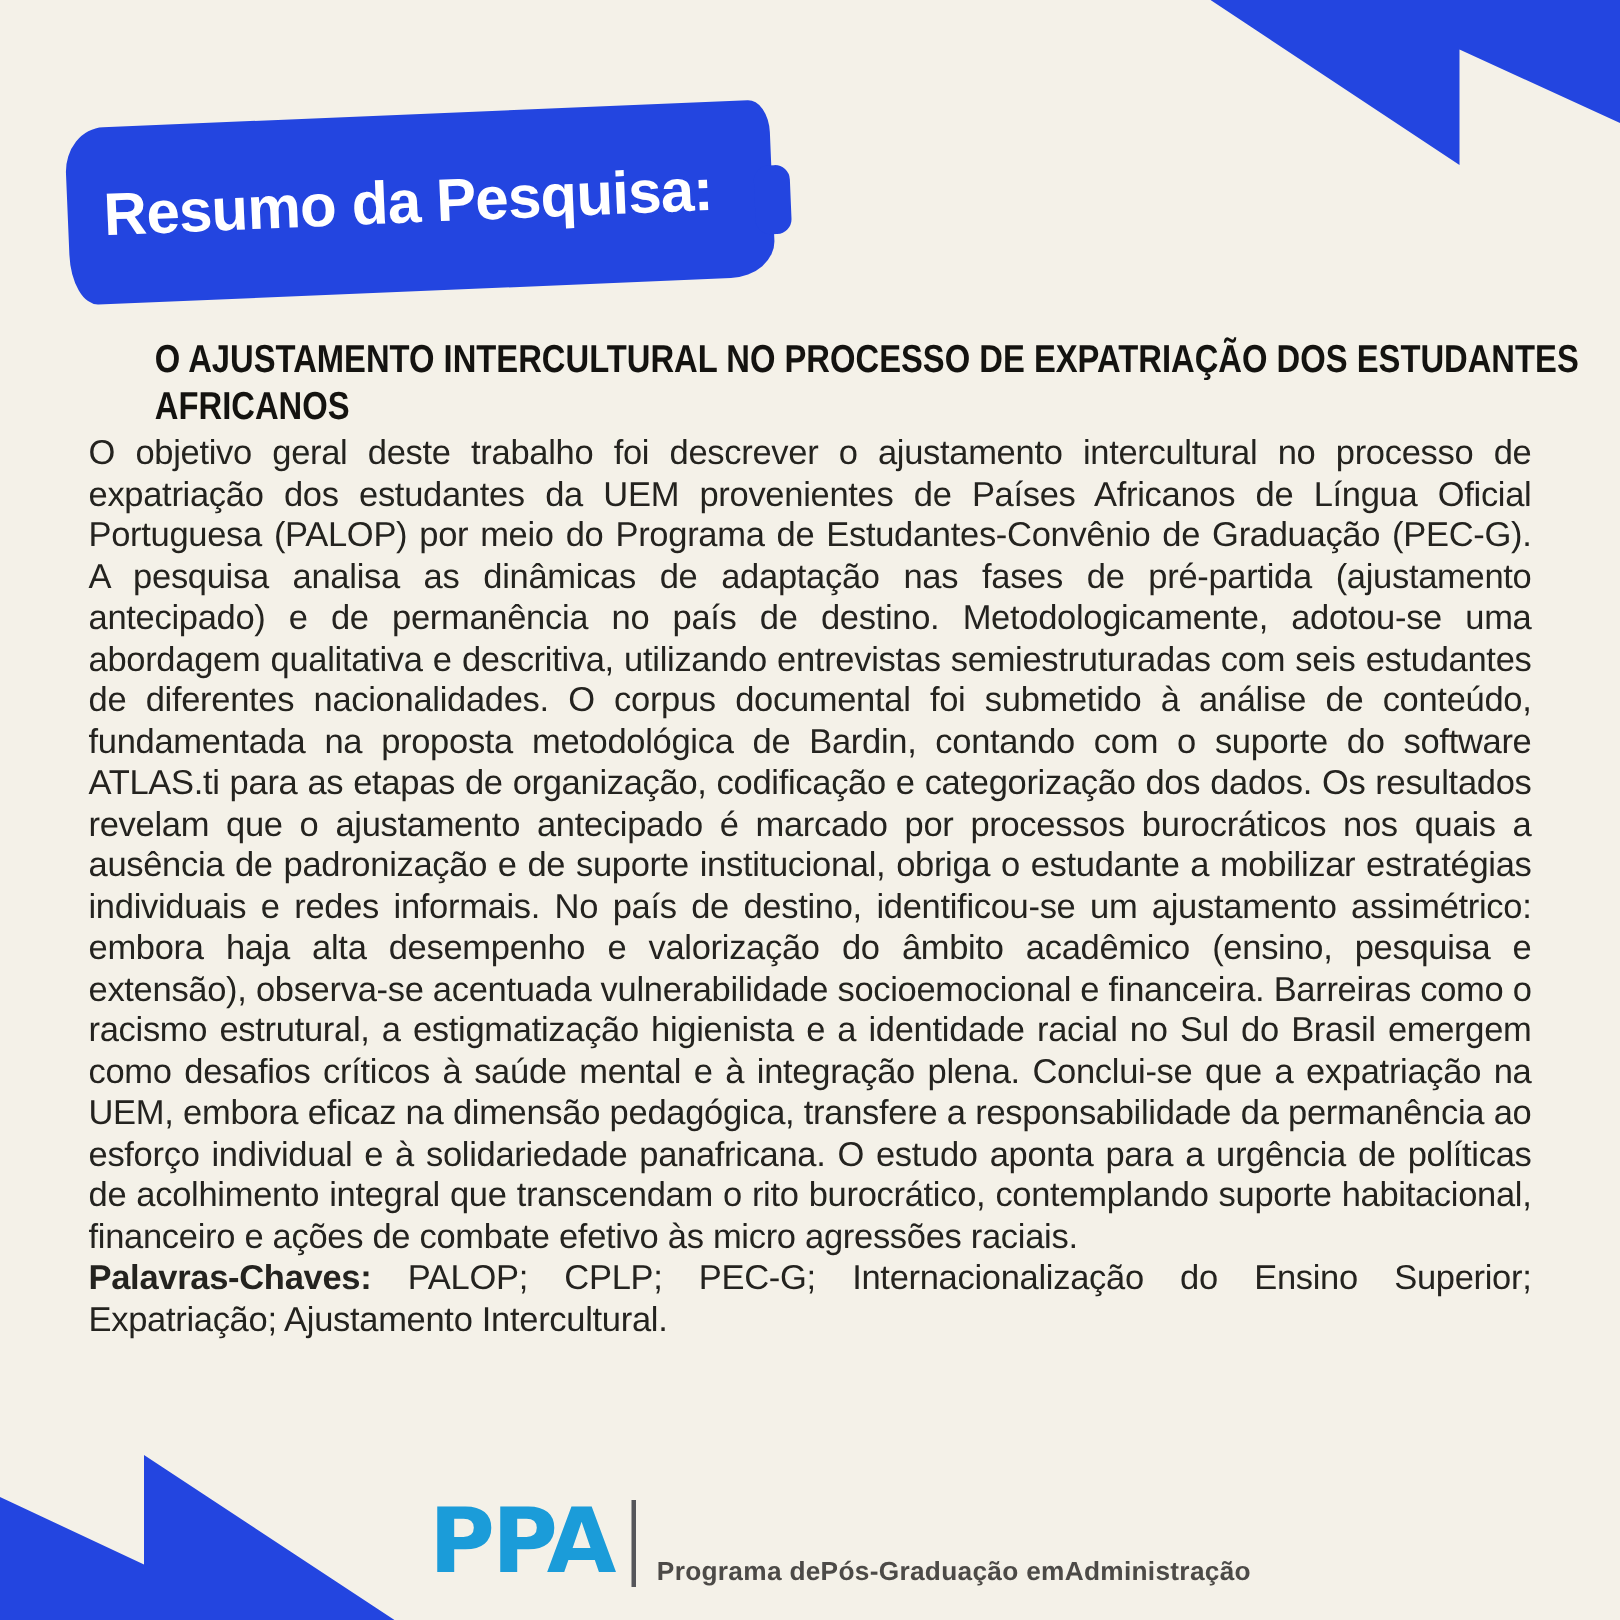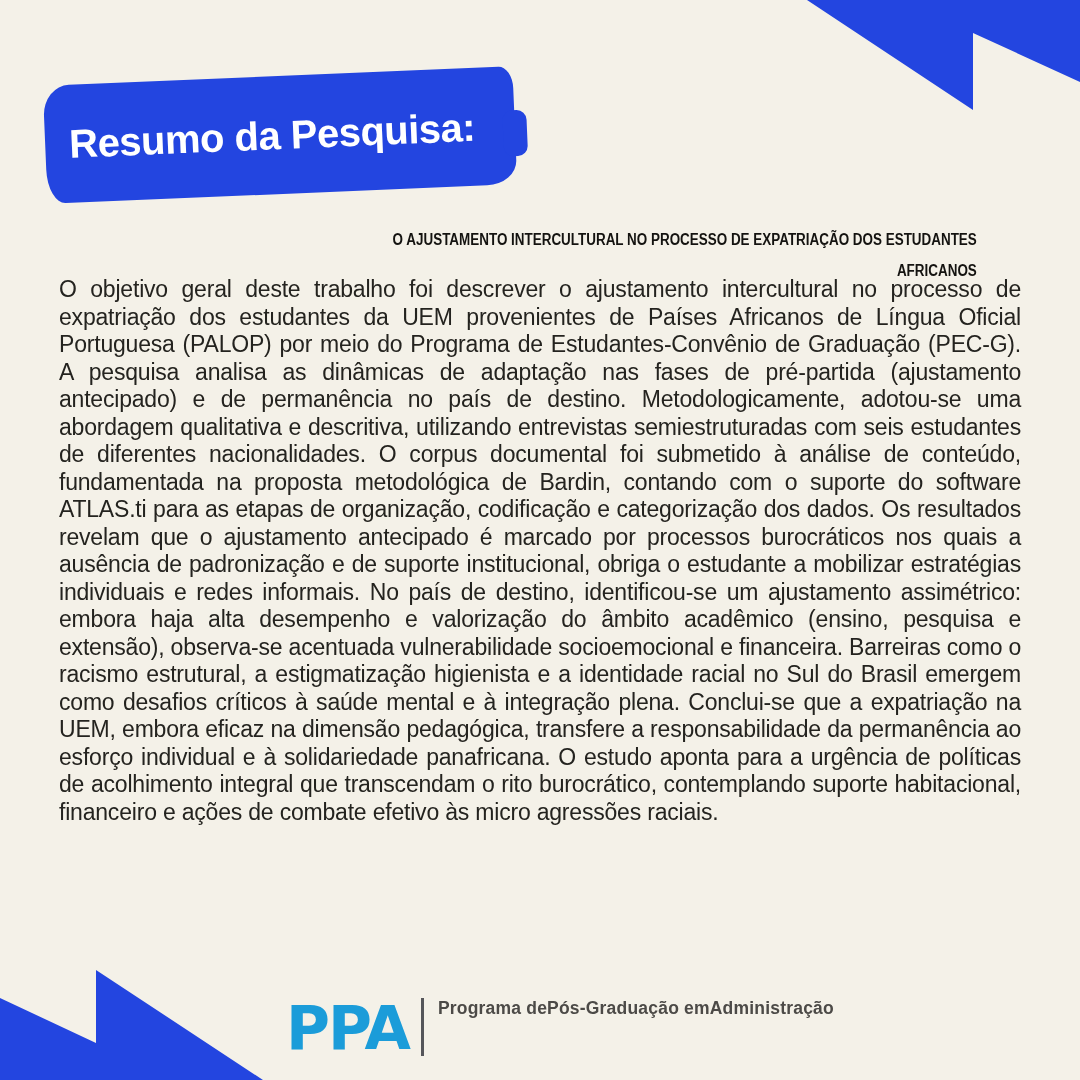--- a/index.html
+++ b/index.html
@@ -48,49 +48,49 @@
   .badge-text{
     font-weight:bold;
     font-size:40px;
     letter-spacing:-0.5px;
     color:var(--badge-text);
   }
   
   .title{
     position:absolute;
     top:224px;left:20px;width:1040px;
-    text-align:right;
+    text-align:left;
     color:var(--title-ink);
     font-weight:bold;
-    font-size:16px;
+    font-size:26px;
     line-height:31px;
   }
   .title .tline{
     transform:scaleX(0.84);
     transform-origin:50% 50%;
     white-space:nowrap;
   }
   
   .body-copy{
     position:absolute;
-    top:276px;left:59px;width:962px;
+    top:288px;left:59px;width:962px;
     color:var(--ink);
   }
   .body-copy p{
     font-size:23px;
     line-height:27.5px;
     letter-spacing:-0.2px;
     text-align:justify;
   }
   .keywords strong{font-weight:bold;}
   
   .logo{
     position:absolute;
     left:286px;top:998px;
-    display:flex;align-items:flex-start;
+    display:flex;align-items:flex-end;
   }
   .logo-acronym{
     font-family:"DejaVu Sans",sans-serif;
     font-weight:bold;
     font-size:60px;
     line-height:1;
     letter-spacing:-2px;
     color:var(--logo-blue);
   }
   .logo-divider{
@@ -124,20 +124,21 @@
     <span class="badge-text">Resumo da Pesquisa:</span>
   </div>
 
   <div class="title">
     <div class="tline">O AJUSTAMENTO INTERCULTURAL NO PROCESSO DE EXPATRIAÇÃO DOS ESTUDANTES</div>
     <div class="tline">AFRICANOS</div>
   </div>
 
   <div class="body-copy">
     <p class="abstract">O objetivo geral deste trabalho foi descrever o ajustamento intercultural no processo de expatriação dos estudantes da UEM provenientes de Países Africanos de Língua Oficial Portuguesa (PALOP) por meio do Programa de Estudantes-Convênio de Graduação (PEC-G). A pesquisa analisa as dinâmicas de adaptação nas fases de pré-partida (ajustamento antecipado) e de permanência no país de destino. Metodologicamente, adotou-se uma abordagem qualitativa e descritiva, utilizando entrevistas semiestruturadas com seis estudantes de diferentes nacionalidades. O corpus documental foi submetido à análise de conteúdo, fundamentada na proposta metodológica de Bardin, contando com o suporte do software ATLAS.ti para as etapas de organização, codificação e categorização dos dados. Os resultados revelam que o ajustamento antecipado é marcado por processos burocráticos nos quais a ausência de padronização e de suporte institucional, obriga o estudante a mobilizar estratégias individuais e redes informais. No país de destino, identificou-se um ajustamento assimétrico: embora haja alta desempenho e valorização do âmbito acadêmico (ensino, pesquisa e extensão), observa-se acentuada vulnerabilidade socioemocional e financeira. Barreiras como o racismo estrutural, a estigmatização higienista e a identidade racial no Sul do Brasil emergem como desafios críticos à saúde mental e à integração plena. Conclui-se que a expatriação na UEM, embora eficaz na dimensão pedagógica, transfere a responsabilidade da permanência ao esforço individual e à solidariedade panafricana. O estudo aponta para a urgência de políticas de acolhimento integral que transcendam o rito burocrático, contemplando suporte habitacional, financeiro e ações de combate efetivo às micro agressões raciais.</p>
+    <p class="keywords"><strong>Palavras-Chaves:</strong><span> PALOP; CPLP; PEC-G; Internacionalização do Ensino Superior; Expatriação; Ajustamento Intercultural.</span></p>
   </div>
 
   <div class="logo">
     <span class="logo-acronym">PPA</span>
     <span class="logo-divider"></span>
     <span class="logo-text">
       <span>Programa de</span>
       <span>Pós-Graduação em</span>
       <span>Administração</span>
     </span>

